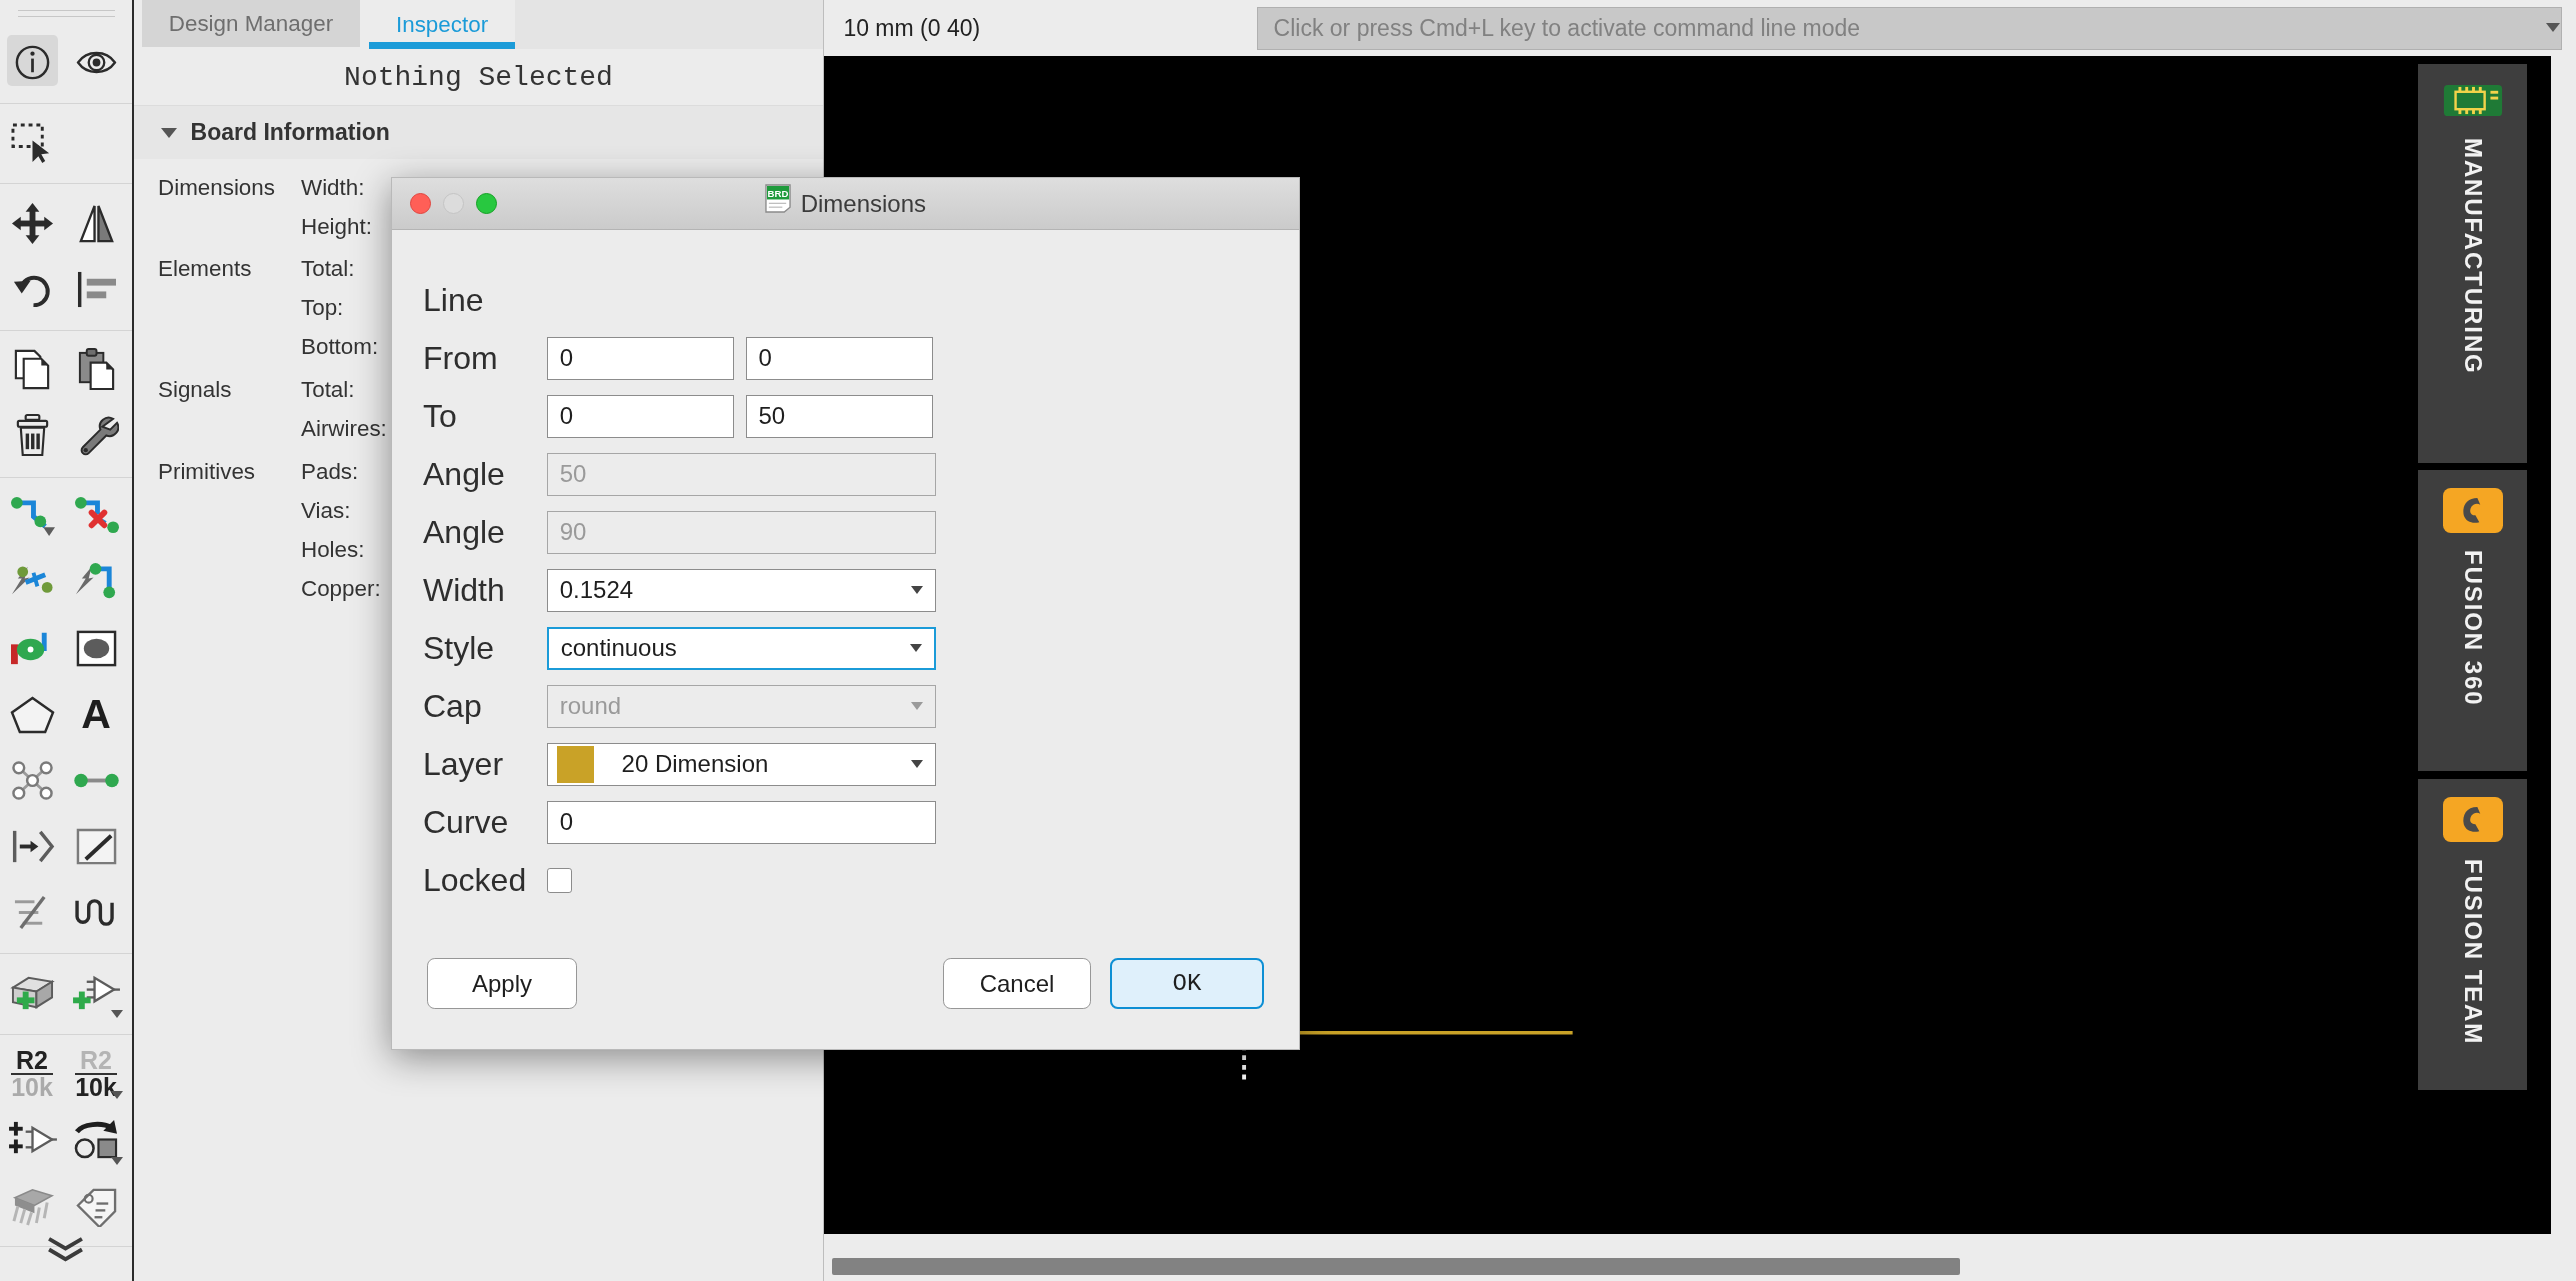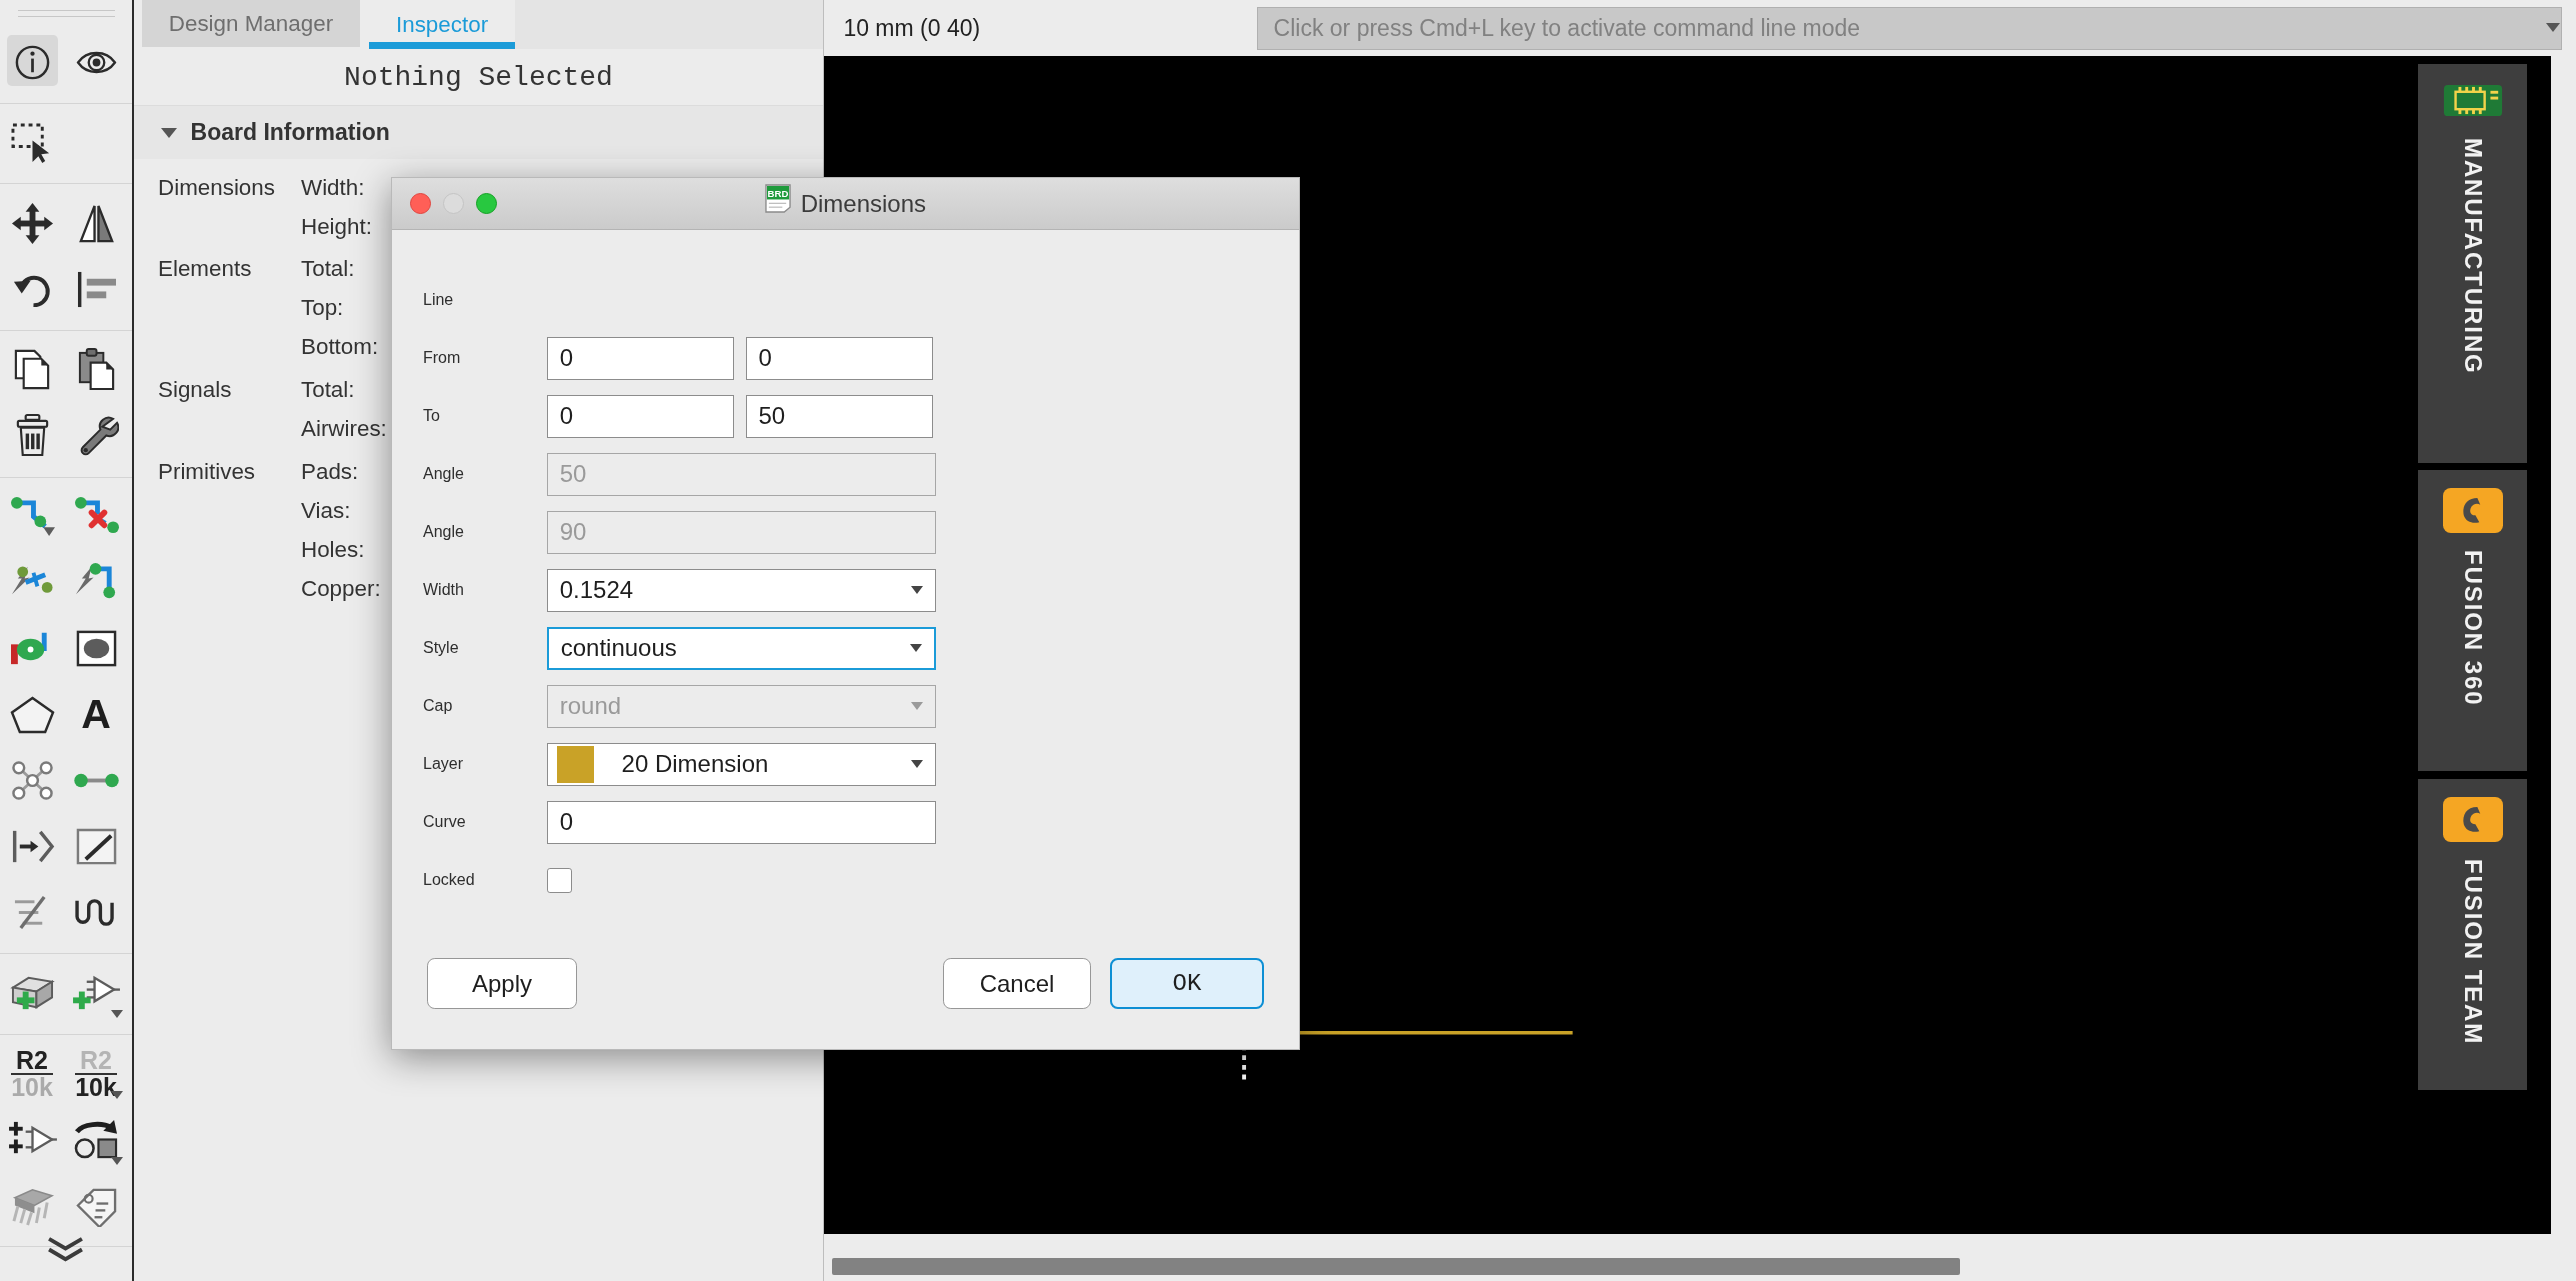--- a/index.html
+++ b/index.html
@@ -153,21 +153,21 @@
   .tl.g { background: #28c840; border:1px solid #13a123;}
   .dlg-title-center {
     position: absolute; left: 0; right: 0; display: flex; align-items: center;
     justify-content: center; gap: 9.7px; font-size: 24px; color: #3b3b3b;
   }
   .brd-icon {
     width: 26px; height: 39px; position: relative; display:inline-block;
   }
   .dlg-body { padding: 41px 0 0 0; }
   .frow { display: flex; align-items: center; height: 58px; padding-left: 31px; }
-  .frow .lbl { width: 124px; font-size: 16px; color: #2e2e2e; }
+  .frow .lbl { width: 124px; font-size: 32px; color: #2e2e2e; }
   .fld {
     height: 43px; background: #fff; border: 1px solid #8c8c8c;
     display: flex; align-items: center; padding: 0 11.7px;
     font-size: 24px; color: #1e1e1e;
   }
   .fld.half { width: 187px; }
   .fld.full { width: 389px; }
   .fld.disabled { background: #ececec; border-color: #a6a6a6; color: #9a9a9a; }
   .fld.combo { position: relative; padding-right: 33px; }
   .fld.focus { border: 2.9px solid #1b9bd8; }

